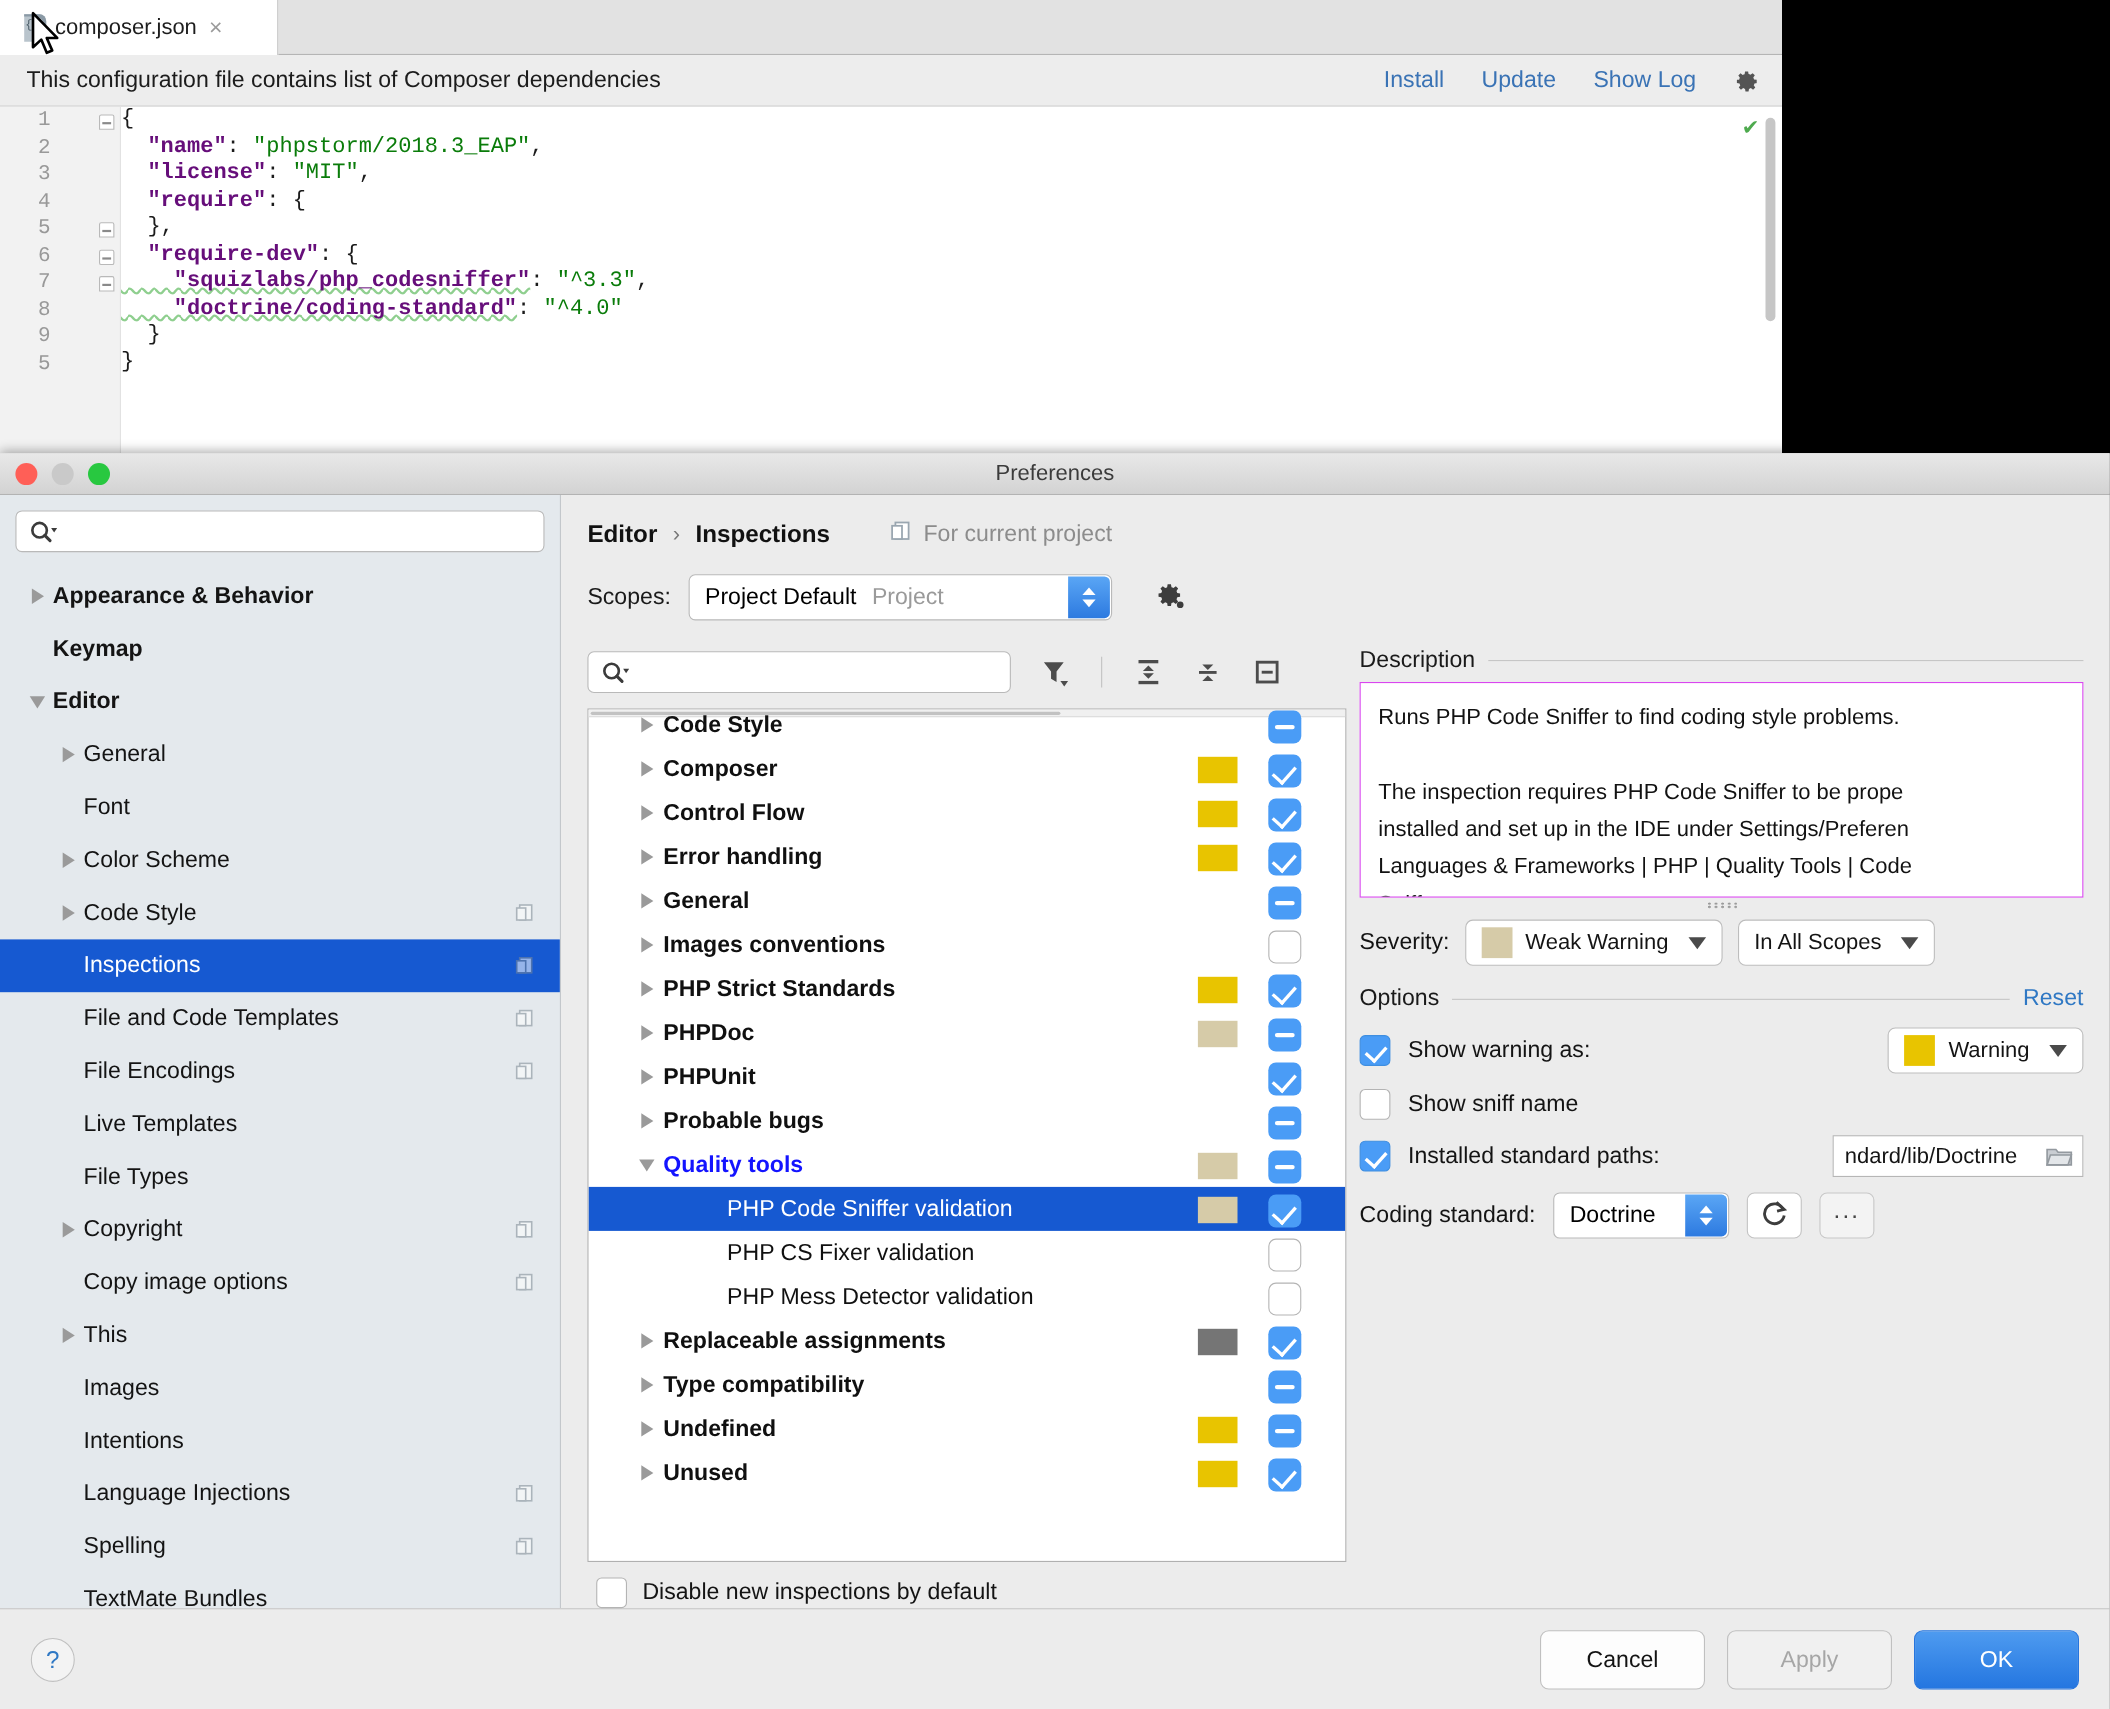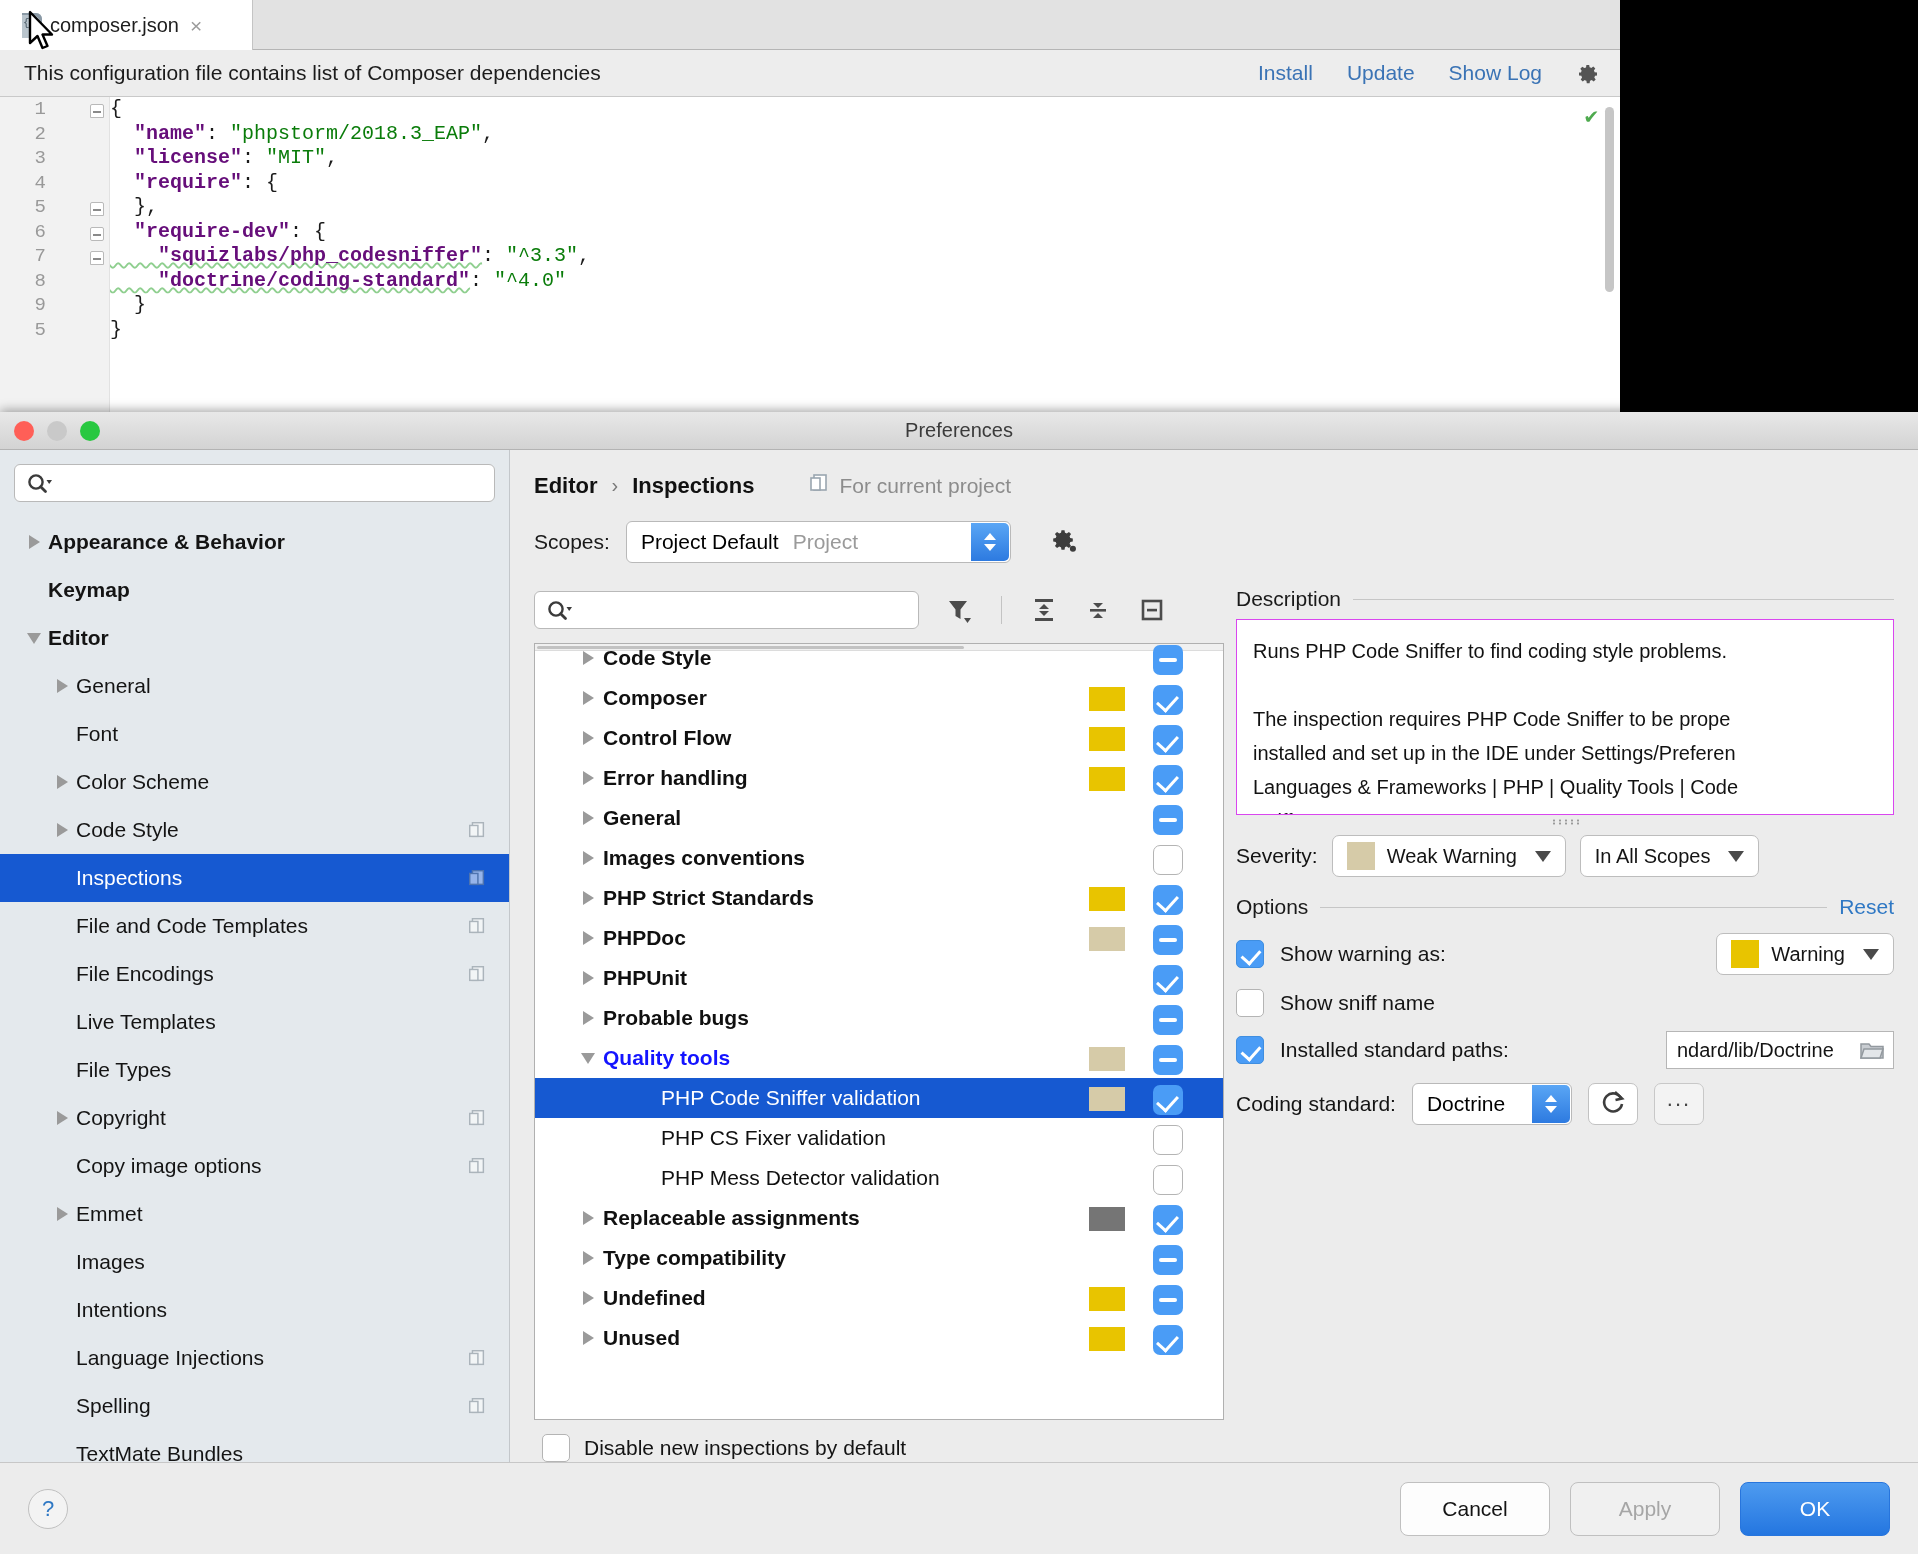--- a/index.html
+++ b/index.html
@@ -505,21 +505,21 @@
                 <svg width="20" height="20" viewBox="0 0 22 22">
                   <rect x="6" y="3" width="12" height="15" fill="#fff" stroke="#7d8a94" stroke-width="1.6"></rect>
                   <rect x="3" y="6" width="9" height="12" fill="#fff" stroke="#7d8a94" stroke-width="1.6"></rect>
                 </svg>
               </span>
             </div>
             <div class="trow lvl2">
               <span class="tw">
                 <i class="tri"></i>
               </span>
-              <span>Emmet</span>
+              <span>This</span>
             </div>
             <div class="trow lvl2">
               <span class="tw"></span>
               <span>Images</span>
             </div>
             <div class="trow lvl2">
               <span class="tw"></span>
               <span>Intentions</span>
             </div>
             <div class="trow lvl2">

